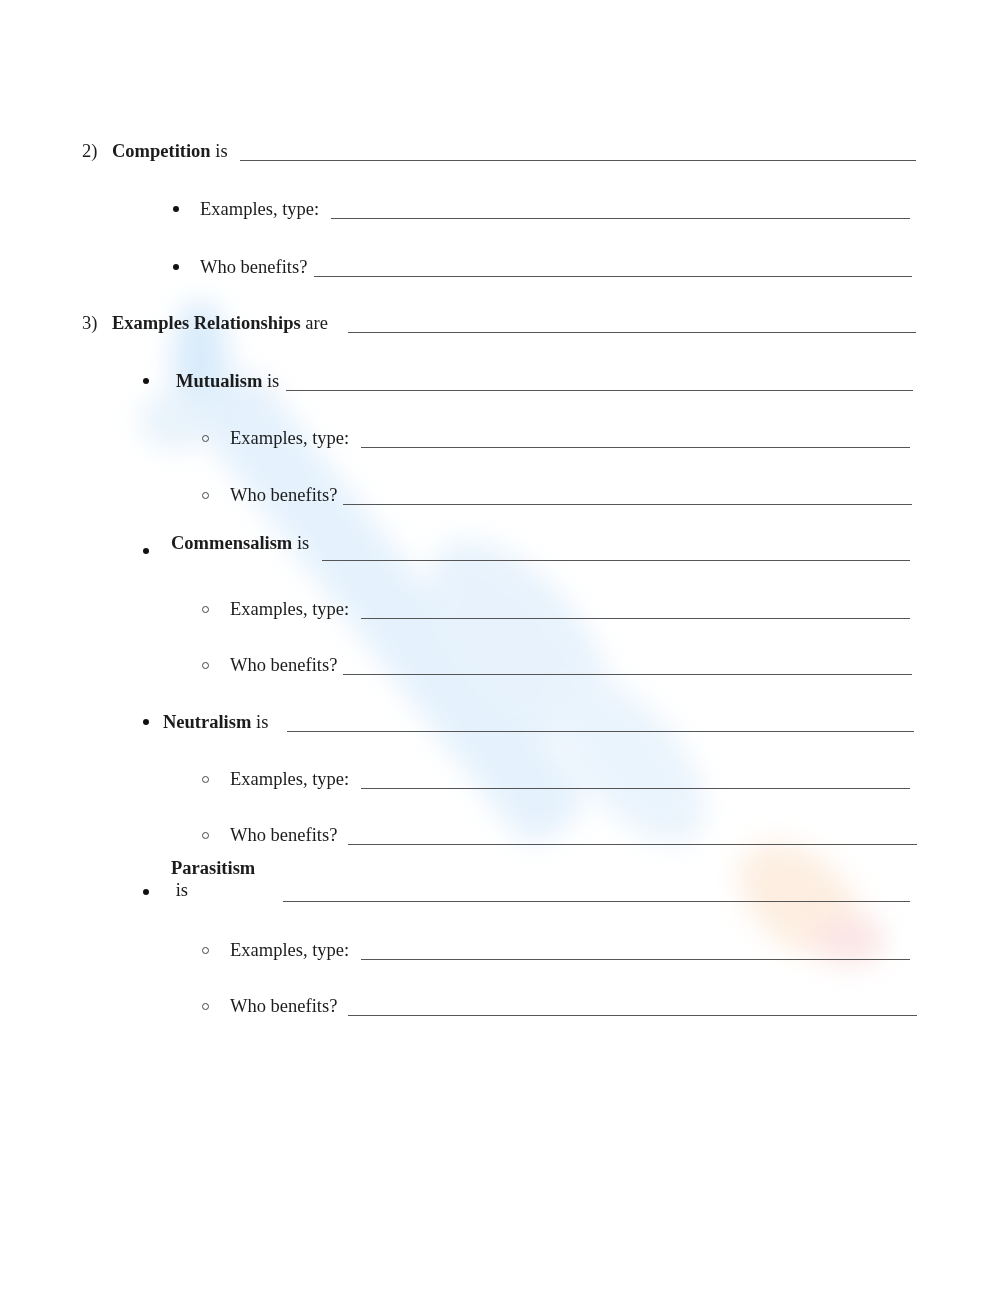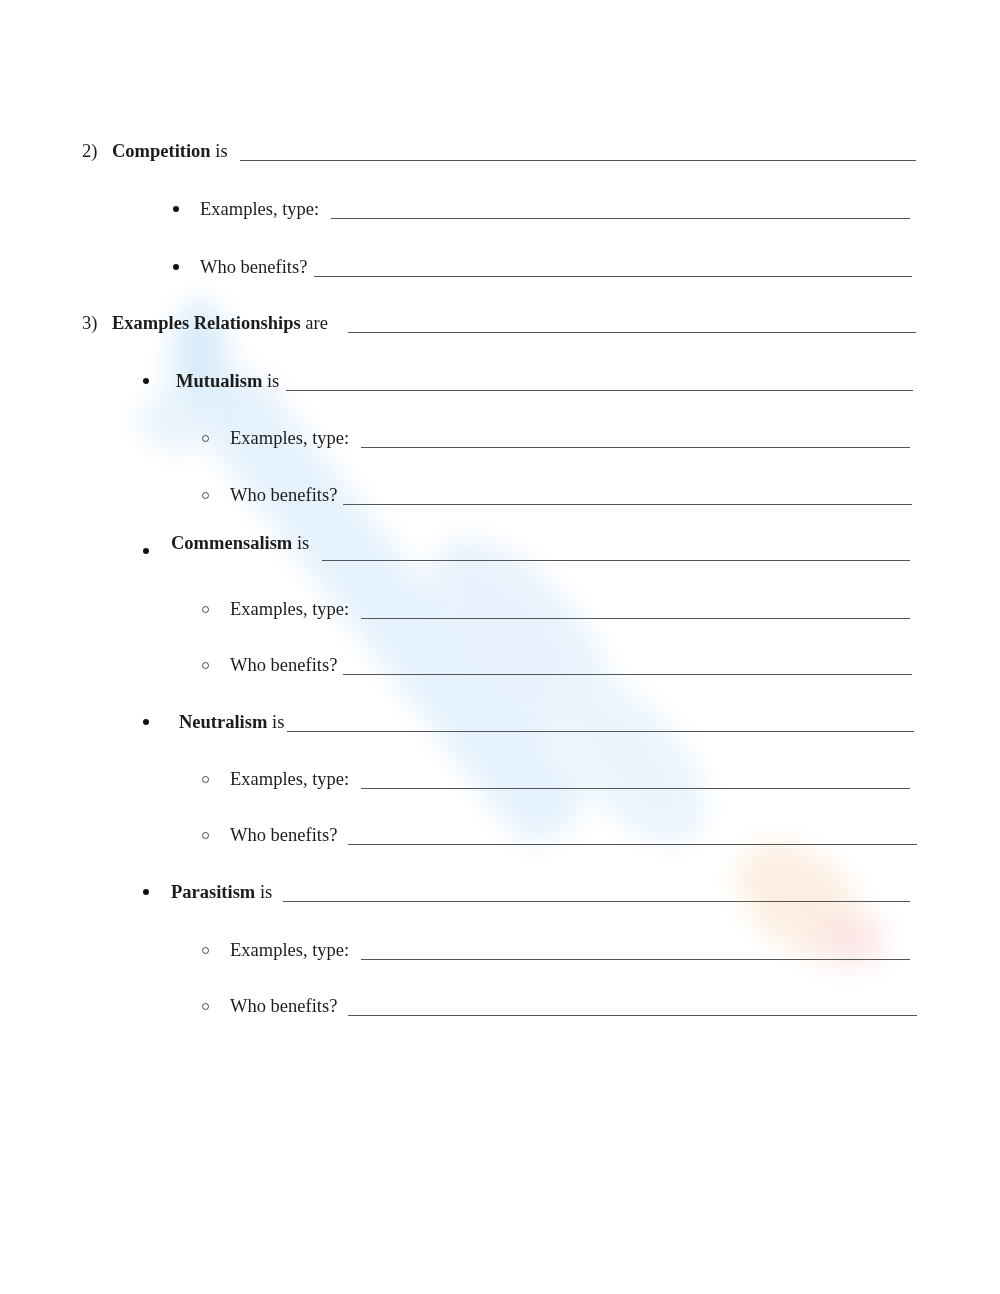--- a/index.html
+++ b/index.html
@@ -81,36 +81,36 @@
 
 <div class="bullet-circle" style="left:202px; top:606px;"></div>
 <div class="row" style="left:230px; top:598px;">Examples, type:</div>
 <div class="blank" style="left:361px; width:549px; top:618px;"></div>
 
 <div class="bullet-circle" style="left:202px; top:662px;"></div>
 <div class="row" style="left:230px; top:654px;">Who benefits?</div>
 <div class="blank" style="left:343px; width:569px; top:674px;"></div>
 
 <div class="bullet-dot" style="left:143px; top:719px;"></div>
-<div class="row" style="left:179px; top:711px;">
+<div class="row" style="left:163px; top:711px;">
   <span class="bold">Neutralism</span>
   <span style="white-space:pre"> is</span>
 </div>
 <div class="blank" style="left:287px; width:627px; top:731px;"></div>
 
 <div class="bullet-circle" style="left:202px; top:776px;"></div>
 <div class="row" style="left:230px; top:768px;">Examples, type:</div>
 <div class="blank" style="left:361px; width:549px; top:788px;"></div>
 
 <div class="bullet-circle" style="left:202px; top:832px;"></div>
 <div class="row" style="left:230px; top:824px;">Who benefits?</div>
 <div class="blank" style="left:348px; width:569px; top:844px;"></div>
 
 <div class="bullet-dot" style="left:143px; top:889px;"></div>
-<div class="row" style="left:171px; top:881px;">
+<div class="row" style="left:171px; top:857px;flex-direction:column;">
   <span class="bold">Parasitism</span>
   <span style="white-space:pre"> is</span>
 </div>
 <div class="blank" style="left:283px; width:627px; top:901px;"></div>
 
 <div class="bullet-circle" style="left:202px; top:947px;"></div>
 <div class="row" style="left:230px; top:939px;">Examples, type:</div>
 <div class="blank" style="left:361px; width:549px; top:959px;"></div>
 
 <div class="bullet-circle" style="left:202px; top:1003px;"></div>

